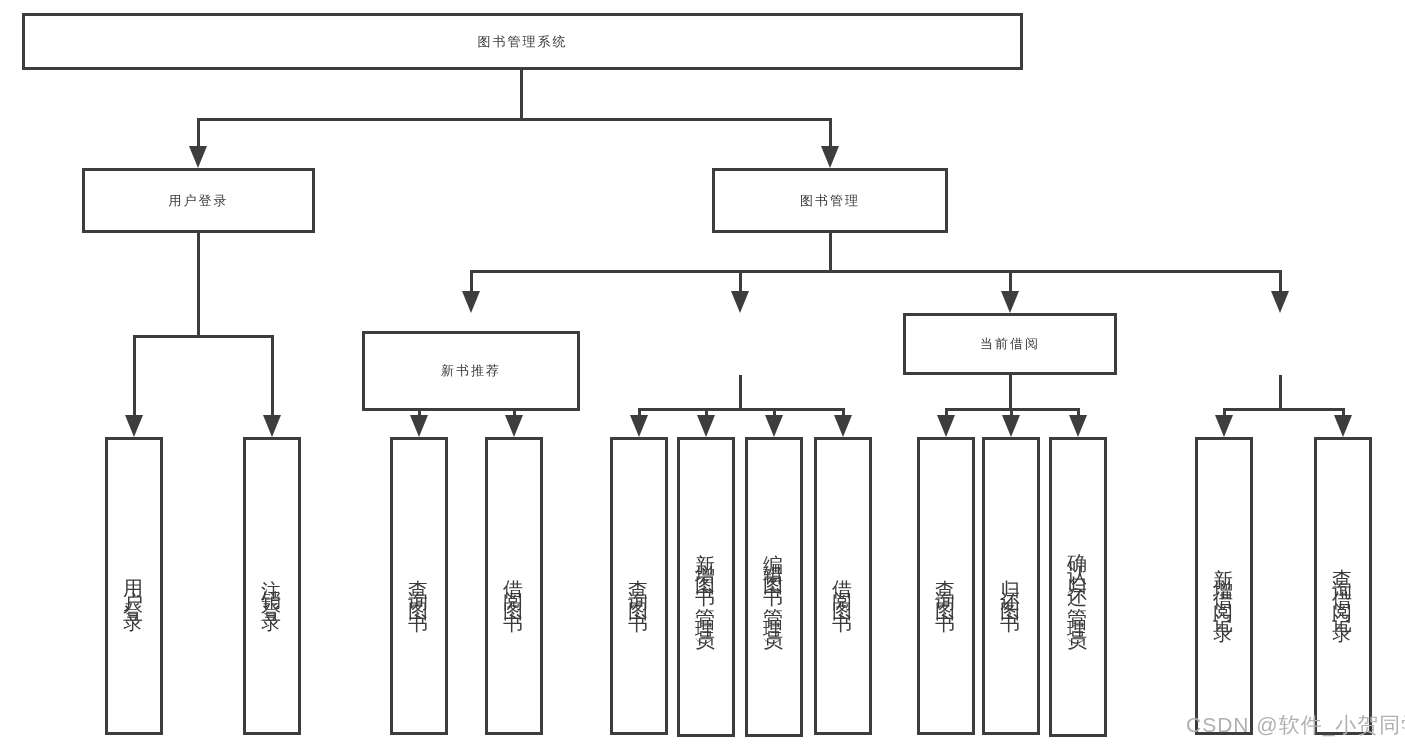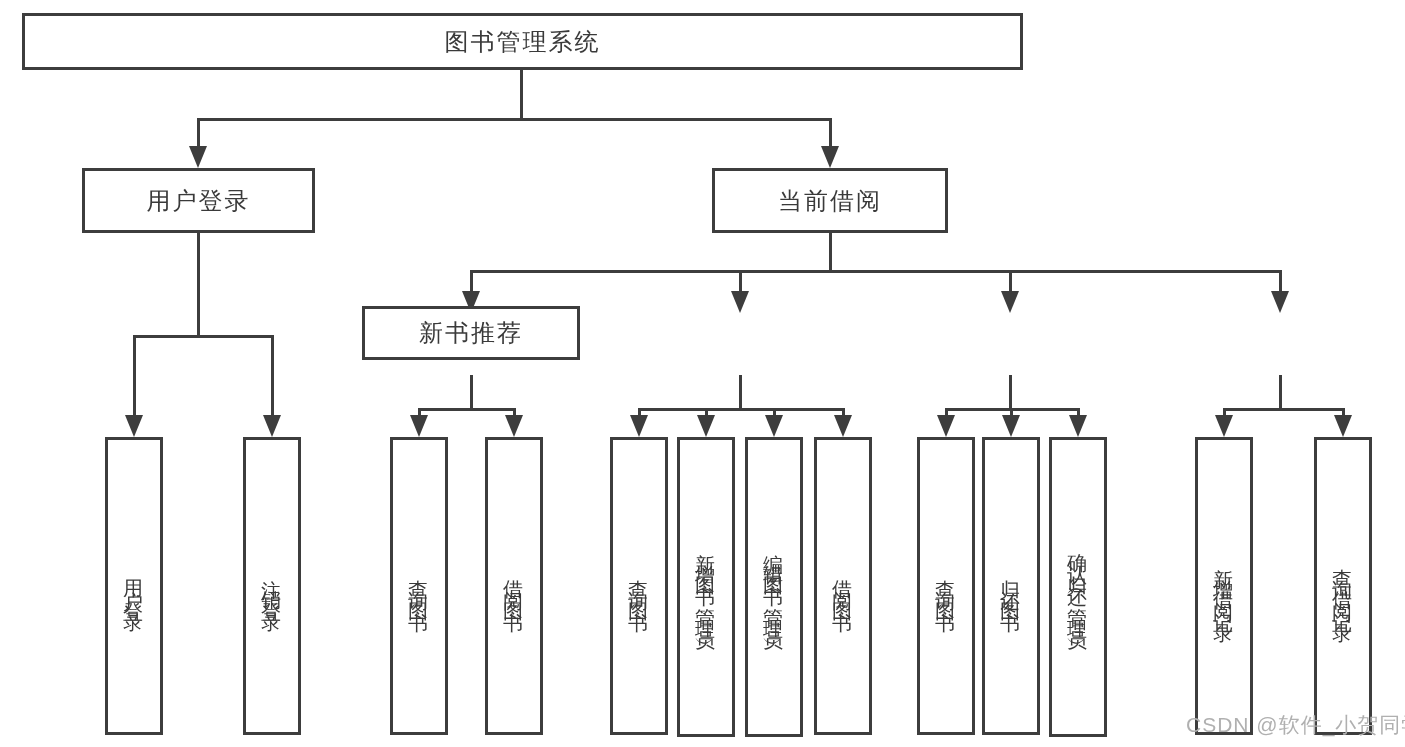--- a/index.html
+++ b/index.html
@@ -22,21 +22,21 @@
     box-sizing:border-box;
     background:var(--box-fill);
     border:3px solid var(--line);
     display:flex;
     align-items:center;
     justify-content:center;
     color:var(--text);
     z-index:2;
   }
   .box .lbl{
-    font-size:24px;
+    font-size:13px;
     letter-spacing:2px;
     white-space:nowrap;
   }
   .leaf .lbl{
     writing-mode:vertical-rl;
     text-orientation:mixed;
     letter-spacing:11px;
     font-size:20px;
     white-space:normal;
   }
@@ -67,25 +67,28 @@
 <div id="stage">
 
   <div class="box" style="left:22px;top:13px;width:1001px;height:57px;">
     <span class="lbl">图书管理系统</span>
   </div>
 
   <div class="box" style="left:82px;top:168px;width:233px;height:65px;">
     <span class="lbl">用户登录</span>
   </div>
   <div class="box" style="left:712px;top:168px;width:236px;height:65px;">
-    <span class="lbl">当前借阅</span>
+    <span class="lbl">图书管理</span>
   </div>
 
-  <div class="box" style="left:362px;top:306px;width:218px;height:54px;">
+  <div class="box" style="left:362px;top:331px;width:218px;height:80px;">
     <span class="lbl">新书推荐</span>
+  </div>
+  <div class="box" style="left:903px;top:313px;width:214px;height:62px;">
+    <span class="lbl">当前借阅</span>
   </div>
 
   <div class="box leaf" style="left:105px;top:437px;width:58px;height:298px;">
     <span class="lbl">用户登录</span>
   </div>
   <div class="box leaf" style="left:243px;top:437px;width:58px;height:298px;">
     <span class="lbl">注销登录</span>
   </div>
   <div class="box leaf" style="left:390px;top:437px;width:58px;height:298px;">
     <span class="lbl">查询图书</span>

